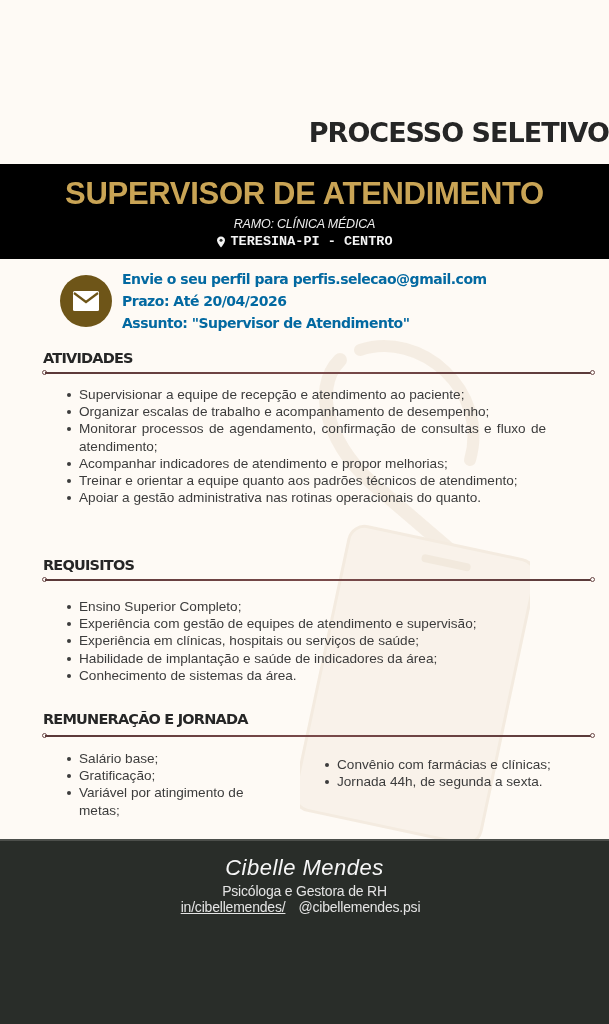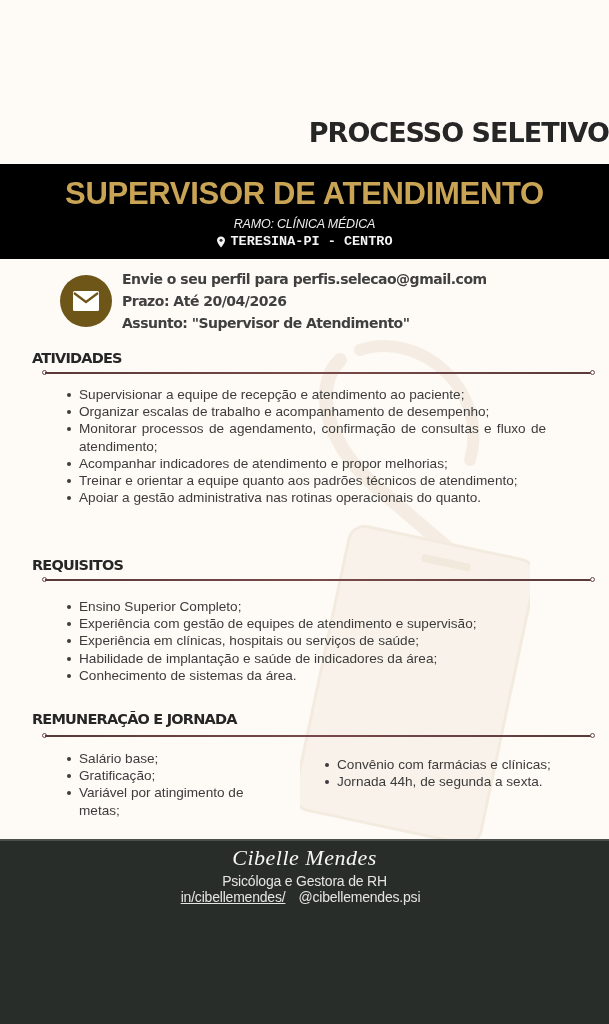--- a/index.html
+++ b/index.html
@@ -67,26 +67,26 @@
       background: #6e5518;
       display: flex; align-items: center; justify-content: center;
     }
     .mail-circle svg { width: 28px; height: 22px; }
     .contact-lines {
       position: absolute; left: 62px; top: 0;
       font-family: "DejaVu Sans", sans-serif;
       font-weight: bold;
       font-size: 14px;
       letter-spacing: -0.5px;
-      color: #404040;
+      color: #0369a1;
       line-height: 22px;
     }
 
     .section-head {
-      position: absolute; left: 32px;
+      position: absolute; left: 43px;
       font-family: "DejaVu Sans", sans-serif;
       font-weight: bold;
       font-size: 14.5px;
       letter-spacing: -0.8px;
       color: #262626;
     }
     .divider {
       position: absolute; left: 42px; width: 553px; height: 6px;
     }
     .divider .line {
@@ -115,22 +115,22 @@
     ul.justify li { text-align: justify; }
 
     .footer {
       position: absolute; top: 839px; left: 0; width: 609px; height: 185px;
       background: #292d29;
       border-top: 2px solid #4c4f4b;
       text-align: center;
       color: #ededed;
     }
     .footer .sig {
-      margin-top: 4px;
-      font-family: Liberation Serif, serif;
+      margin-top: 14px;
+      font-family: Liberation Sans, sans-serif;
       font-style: italic;
       font-size: 22px;
       letter-spacing: 0.5px;
       color: #f6f6f6;
     }
     .footer .role {
       margin-top: 2px;
       font-size: 14px;
       color: #e4e4e4;
       letter-spacing: -0.2px;

